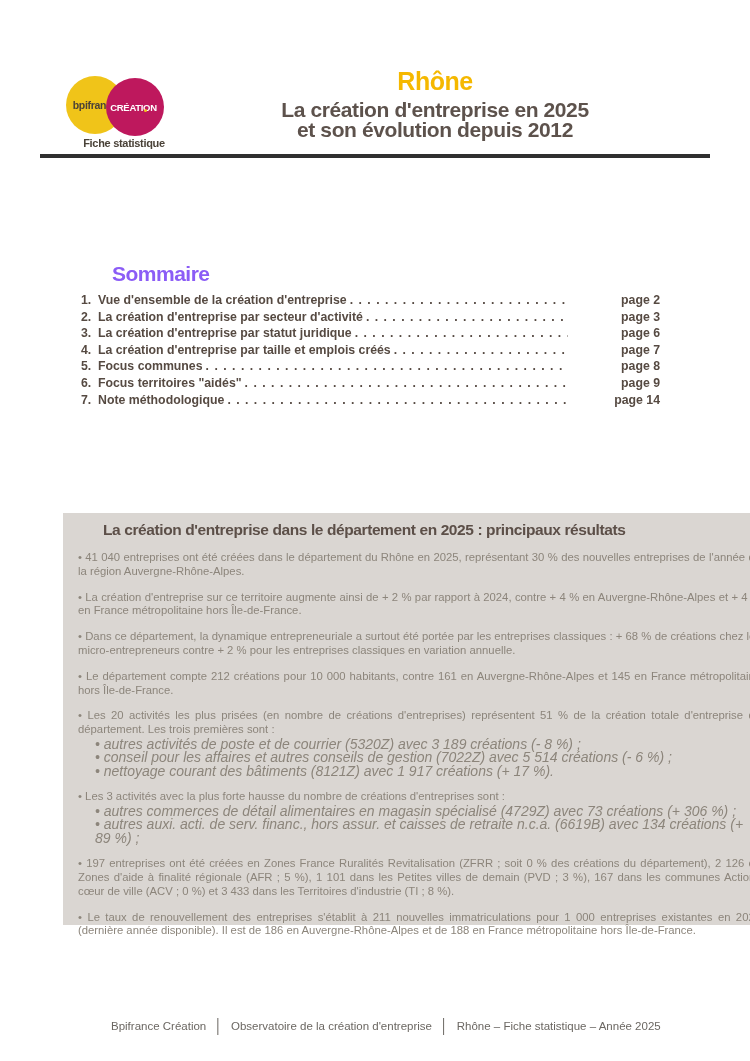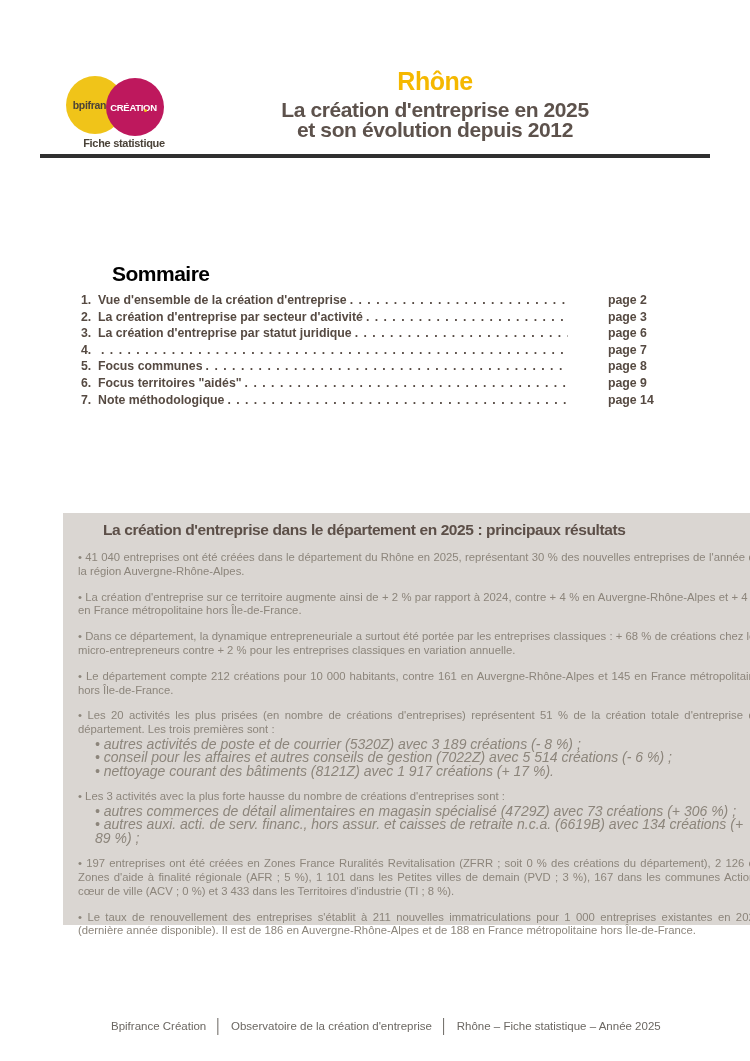--- a/index.html
+++ b/index.html
@@ -29,29 +29,29 @@
   
   .title-block { position:absolute; left:235px; top:62px; width:400px; text-align:center; }
   .doc-title { font-size:25px; font-weight:bold; color:#F5B800; letter-spacing:-0.5px; line-height:38px; }
   .doc-subtitle { font-size:21px; font-weight:bold; color:#5D524C; letter-spacing:-0.4px; line-height:20px; }
 
   .rule { position:absolute; left:40px; top:154px; width:670px; height:1px;
           border-top:2px solid #2F2F2F; border-bottom:2px solid #2F2F2F; }
 
   
   .toc-heading { position:absolute; left:112px; top:262px;
-                 font-size:21px; font-weight:bold; color:#000000; letter-spacing:-0.5px; }
+                 font-size:21px; font-weight:bold; color:#8b5cf6; letter-spacing:-0.5px; }
   .toc { position:absolute; left:81px; top:293px; width:579px; }
   .toc-row { display:flex; align-items:baseline; height:16.6px;
              font-size:12.3px; font-weight:bold; color:#564A42; }
   .toc-num { width:17px; flex:none; }
   .toc-label { flex:none; white-space:nowrap; }
   .toc-dots { flex:1; overflow:hidden; white-space:nowrap; margin:0 3px; color:#564A42; }
   .toc-dots::after { content:". . . . . . . . . . . . . . . . . . . . . . . . . . . . . . . . . . . . . . . . . . . . . . . . . . . . . . . . . . . . . . . . . . . . . . . ."; letter-spacing:1px; }
-  .toc-page { flex:none; width:52px; text-align:left;margin-left:37px; }
+  .toc-page { flex:none; width:52px; text-align:right;margin-left:37px; }
 
   
   .results-box { position:absolute; left:63px; top:513px; width:713px; height:412px;
                  background:#DAD6D2; padding:8px 15px 10px 15px; }
   .results-title { margin-left:25px; margin-bottom:7px;
                    font-size:15.5px; font-weight:bold; color:#5C4F48; letter-spacing:-0.4px; }
   .bullet { font-size:11.3px; color:#8C857B; line-height:13.8px;
             text-align:justify; margin-top:12px; }
   .bullet::before { content:"• "; }
   .subs { list-style:none; margin:1px 0 0 17px; }
@@ -102,20 +102,21 @@
       <span class="toc-page">page 3</span>
     </div>
     <div class="toc-row">
       <span class="toc-num">3.</span>
       <span class="toc-label">La création d'entreprise par statut juridique</span>
       <span class="toc-dots"></span>
       <span class="toc-page">page 6</span>
     </div>
     <div class="toc-row">
       <span class="toc-num">4.</span>
+      <span class="toc-label">La création d'entreprise par taille et emplois créés</span>
       <span class="toc-dots"></span>
       <span class="toc-page">page 7</span>
     </div>
     <div class="toc-row">
       <span class="toc-num">5.</span>
       <span class="toc-label">Focus communes</span>
       <span class="toc-dots"></span>
       <span class="toc-page">page 8</span>
     </div>
     <div class="toc-row">

